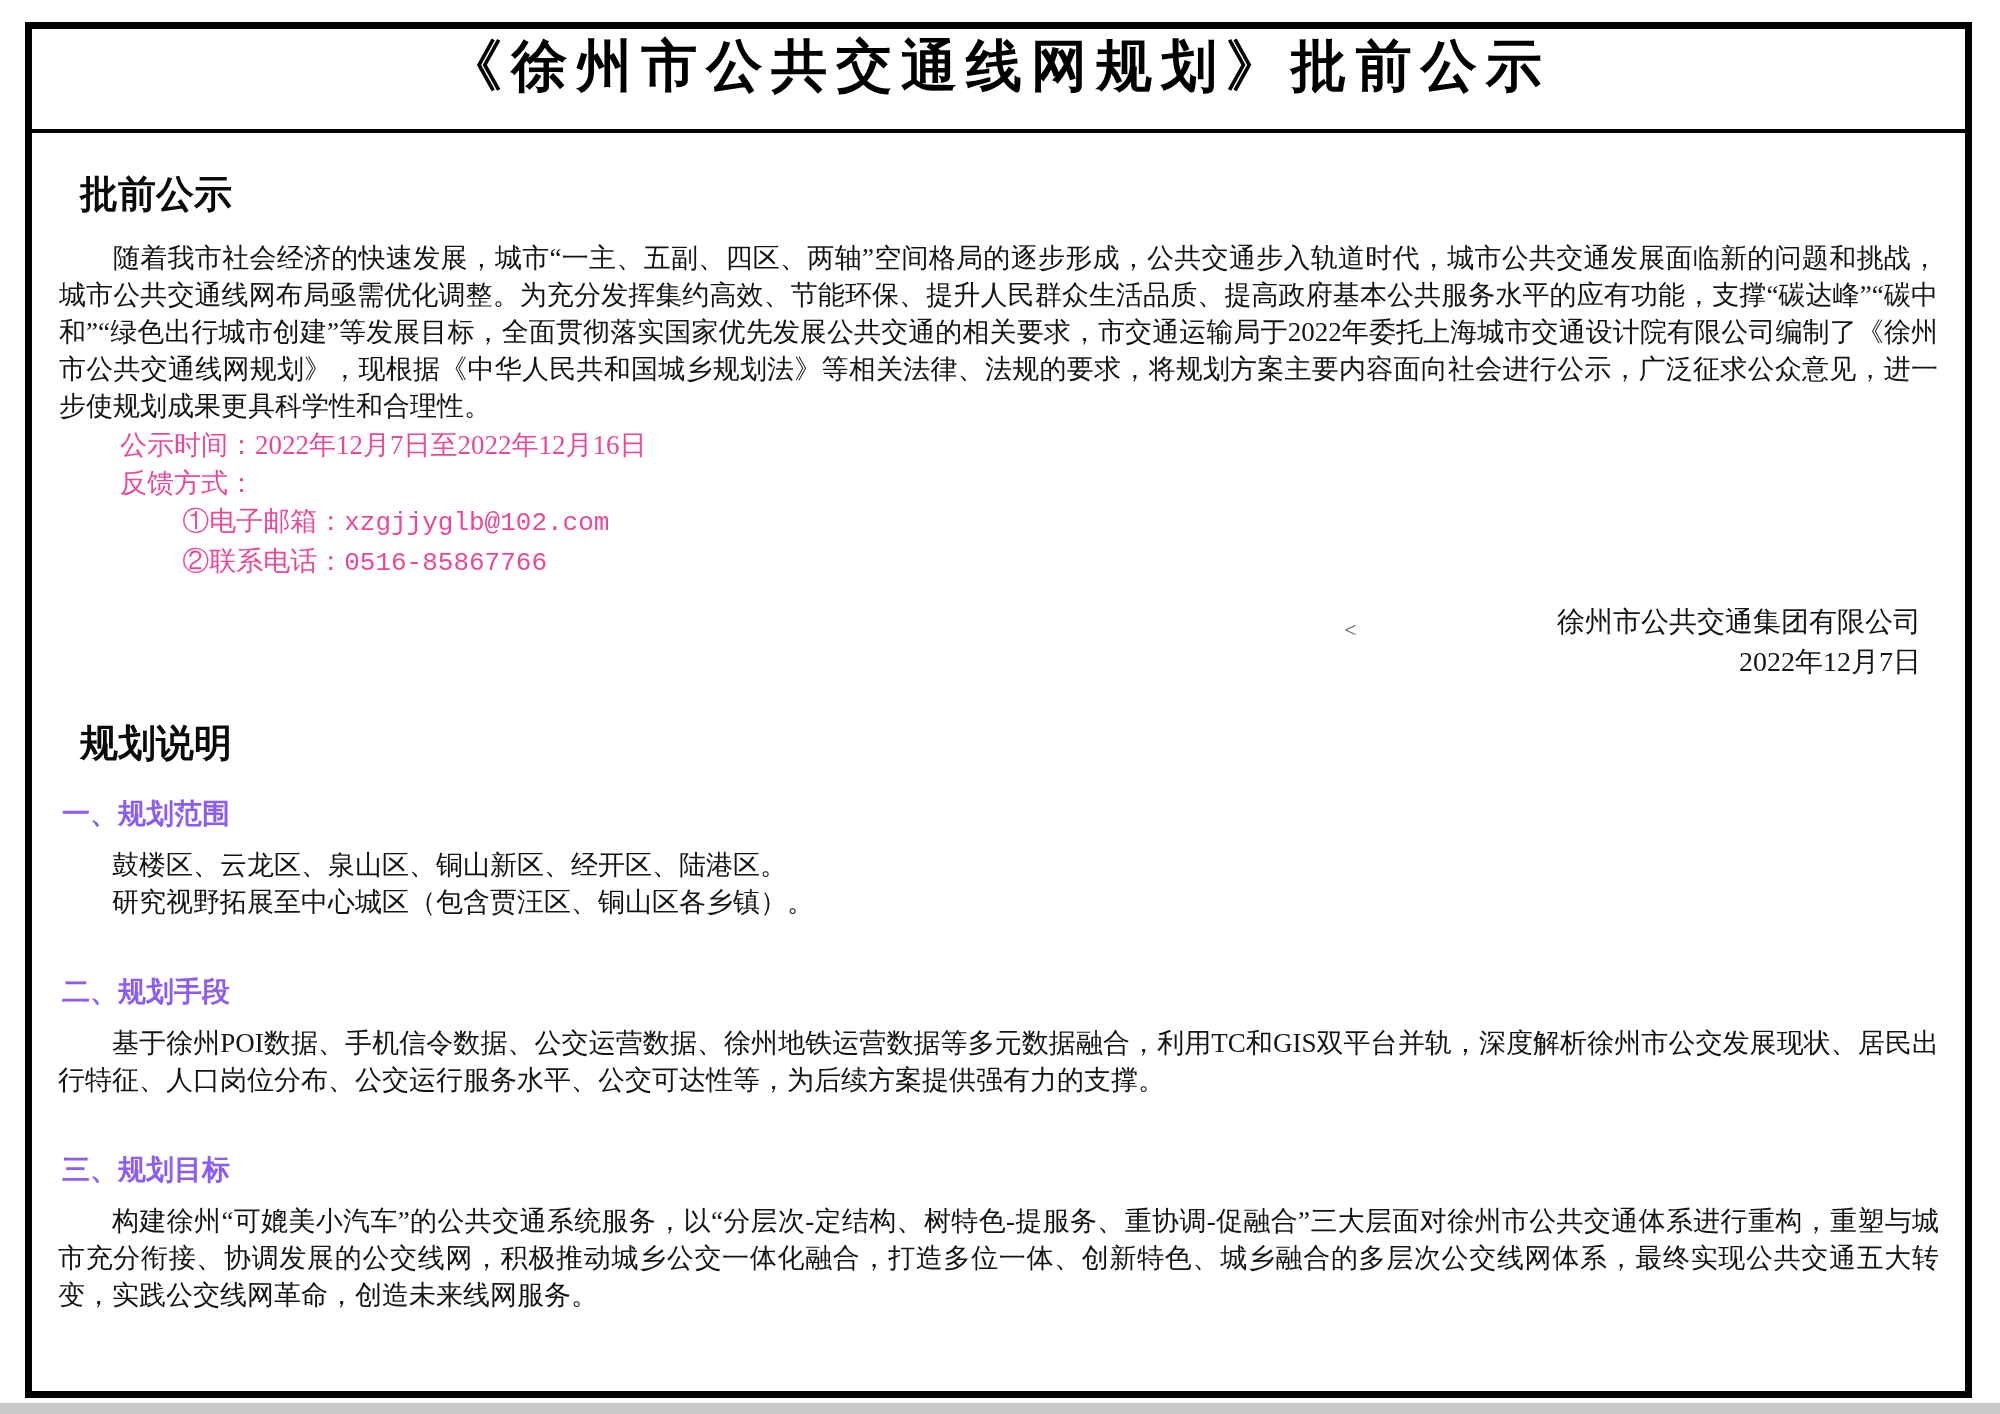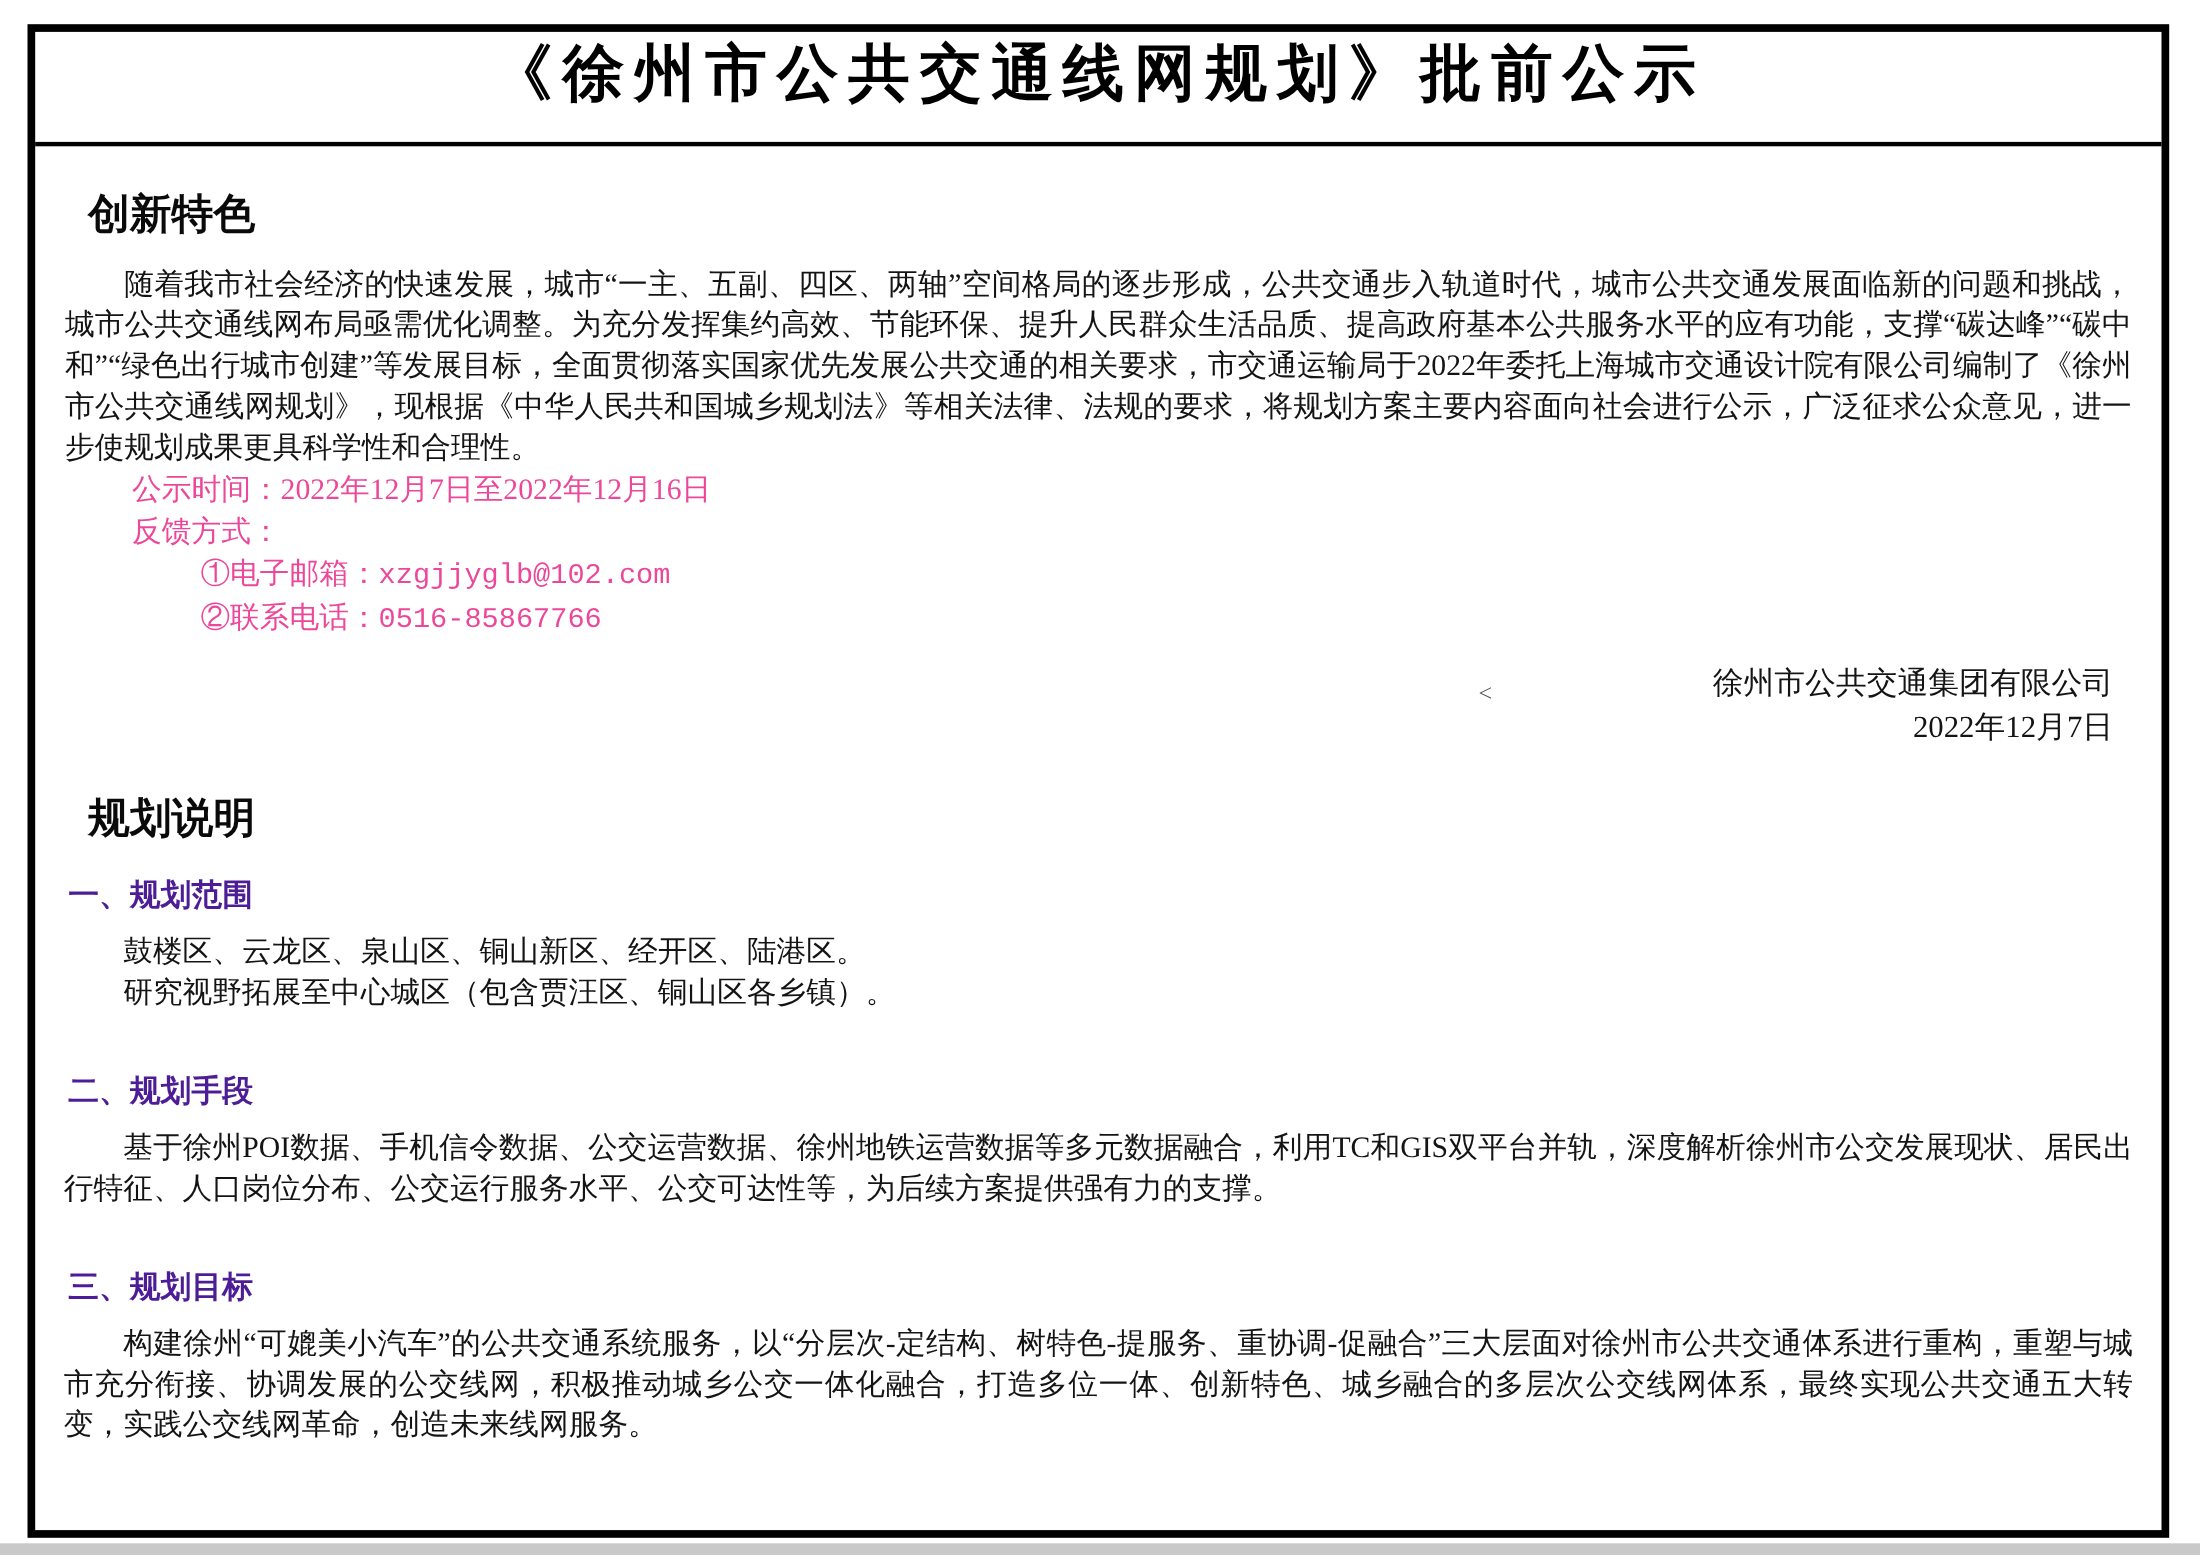--- a/index.html
+++ b/index.html
@@ -68,21 +68,21 @@
     padding-right:18px;
     margin-top:20px;
     line-height:40px;
   }
   .signature p{margin:0;font-size:28px;color:#141414;}
   .plan-gap{margin-top:96px;}
   h3.sub-title{
     font-size:28px;
     font-weight:700;
     margin:52px 0 14px 4px;
-    color:#4c1d95;
+    color:#8b5cf6;
   }
   h3.sub-title.first{margin-top:26px;}
   .sub-body p{margin:0;}
   .bottom-strip{
     position:absolute;
     left:0;right:0;bottom:0;height:11px;
     background:#c9c9c9;
   }
 </style>
 </head>
@@ -91,21 +91,21 @@
 <div class="page">
   <div class="frame">
 
     <header class="title-banner">
       <div class="doc-title">《徐州市公共交通线网规划》批前公示</div>
     </header>
 
     <div class="body-area">
 
       <section>
-        <h2 class="sec-heading">创新特色</h2>
+        <h2 class="sec-heading">批前公示</h2>
         <p class="para indent">随着我市社会经济的快速发展，城市“一主、五副、四区、两轴”空间格局的逐步形成，公共交通步入轨道时代，城市公共交通发展面临新的问题和挑战，城市公共交通线网布局亟需优化调整。为充分发挥集约高效、节能环保、提升人民群众生活品质、提高政府基本公共服务水平的应有功能，支撑“碳达峰”“碳中和”“绿色出行城市创建”等发展目标，全面贯彻落实国家优先发展公共交通的相关要求，市交通运输局于2022年委托上海城市交通设计院有限公司编制了《徐州市公共交通线网规划》，现根据《中华人民共和国城乡规划法》等相关法律、法规的要求，将规划方案主要内容面向社会进行公示，广泛征求公众意见，进一步使规划成果更具科学性和合理性。</p>
         <p class="line ml2">公示时间：2022年12月7日至2022年12月16日</p>
         <p class="line ml2">反馈方式：</p>
         <p class="line ml4"><span>①电子邮箱：</span><span class="mono">xzgjjyglb@102.com</span></p>
         <p class="line ml4"><span>②联系电话：</span><span class="mono">0516-85867766</span></p>
 
         <span class="stray">&lt;</span>
 
         <div class="signature">
           <p>徐州市公共交通集团有限公司</p>

